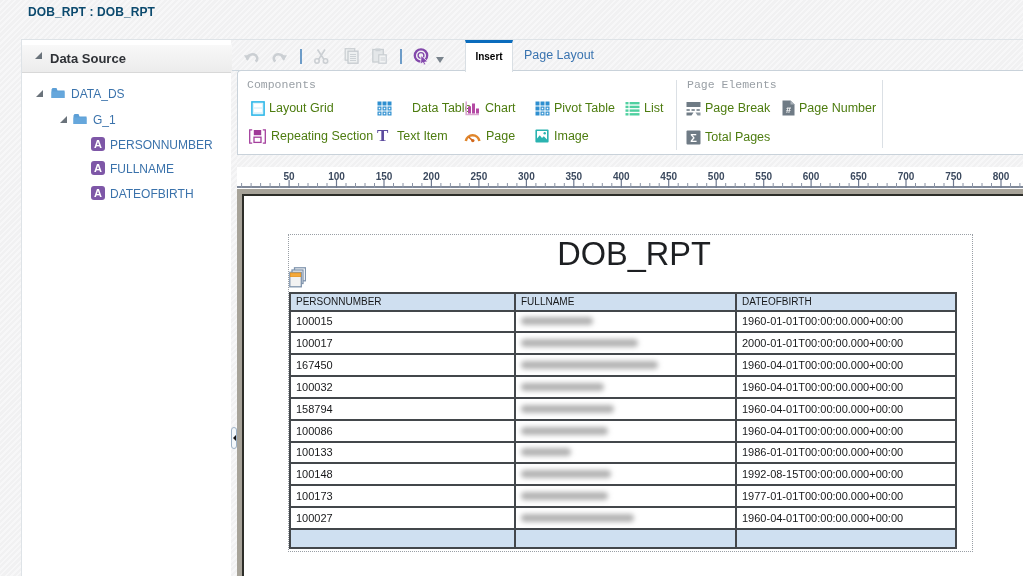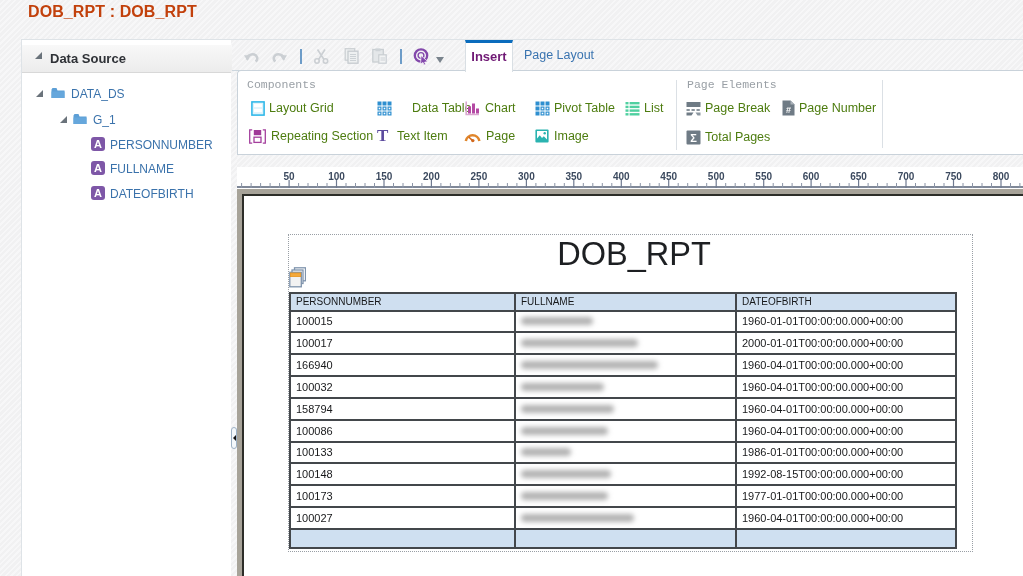--- a/index.html
+++ b/index.html
@@ -1,21 +1,21 @@
 <!DOCTYPE html>
 <html><head><meta charset="utf-8">
 <style>
 * { margin:0; padding:0; box-sizing:border-box; }
 html,body { width:1023px; height:576px; overflow:hidden; font-family:"Liberation Sans", sans-serif; }
 body { position:relative;
   background:repeating-linear-gradient(135deg, #f1f1f2 0px, #f1f1f2 2.2px, #f7f7f8 2.2px, #f7f7f8 4px); }
 .abs { position:absolute; }
 .stripes { background:repeating-linear-gradient(135deg, #f1f1f2 0px, #f1f1f2 2.2px, #f7f7f8 2.2px, #f7f7f8 4px); }
 
-#title { left:28px; top:3px; font-size:16px; line-height:18px; font-weight:bold; color:#c2410c; letter-spacing:0.1px; }
+#title { left:28px; top:3px; font-size:12px; line-height:18px; font-weight:bold; color:#0c4a6e; letter-spacing:0.1px; }
 
 #container { left:21px; top:39px; width:1004px; height:539px; background:#fff; border:1px solid #dee3e7; border-right:none; border-bottom:none; }
 
 #toolbarband { left:231px; top:40px; width:792px; height:31px; border-bottom:1px solid #ccd6de; }
 #dsheader { left:22px; top:45px; width:210px; height:28px;
   background:linear-gradient(#f8f8f8,#ececec); border-bottom:1px solid #d8d8d8; }
 #dsheader .tri { position:absolute; left:13px; top:7px; }
 #dsheader .txt { position:absolute; left:28px; top:6px; font-size:13px; font-weight:bold; color:#2f3237; }
 
 .tri7 { width:0; height:0; border-left:7.5px solid transparent; border-bottom:7.5px solid #6a737b; }
@@ -45,21 +45,21 @@
 .blob { height:8px; background:#b2b2b2; border-radius:4px; filter:blur(2.4px); }
 
 .tree-txt { font-size:12px; color:#3a72ab; }
 .aicon { width:14px; height:14px; background:#7e57a7; border-radius:3px; color:#fff; font-size:11px; font-weight:bold; text-align:center; line-height:14px; }
 
 .glabel { font-size:11.5px; color:#9aa0a6;font-family:Liberation Mono, monospace; }
 .ritem { font-size:12.5px; color:#4d7c0f; }
 .vsep { width:1px; background:#dbe0e5; }
 
 #tab-insert { left:465px; top:40px; width:48px; height:32px; background:#fff; border-top:3px solid #0a6cbd; border-left:1px solid #d9dfe4; border-right:1px solid #d9dfe4; text-align:center; }
-#tab-insert span { font-size:13px; font-weight:bold; color:#701a75; line-height:27px; }
+#tab-insert span { font-size:10px; font-weight:bold; color:#000000; line-height:27px; }
 #tab-pagelayout { left:521px; top:40px; width:76px; height:31px; text-align:center; white-space:nowrap; }
 #tab-pagelayout span { font-size:12.5px; color:#3a74b0; line-height:31px; }
 .tsep { width:1.5px; background:#6d9cc8; height:15px; }
 </style></head>
 <body>
 <div class="abs" id="title">DOB_RPT&nbsp;:&nbsp;DOB_RPT</div>
 <div class="abs" id="container"></div>
 <div class="abs stripes" id="toolbarband"></div>
 <div class="abs" id="dsheader">
     <div class="tri tri7"></div>
@@ -401,21 +401,21 @@
           <td>1960-01-01T00:00:00.000+00:00</td>
         </tr>
         <tr>
           <td>100017</td>
           <td>
             <div class="blob" style="width:117px"></div>
           </td>
           <td>2000-01-01T00:00:00.000+00:00</td>
         </tr>
         <tr>
-          <td>166940</td>
+          <td>167450</td>
           <td>
             <div class="blob" style="width:137px"></div>
           </td>
           <td>1960-04-01T00:00:00.000+00:00</td>
         </tr>
         <tr>
           <td>100032</td>
           <td>
             <div class="blob" style="width:83px"></div>
           </td>

